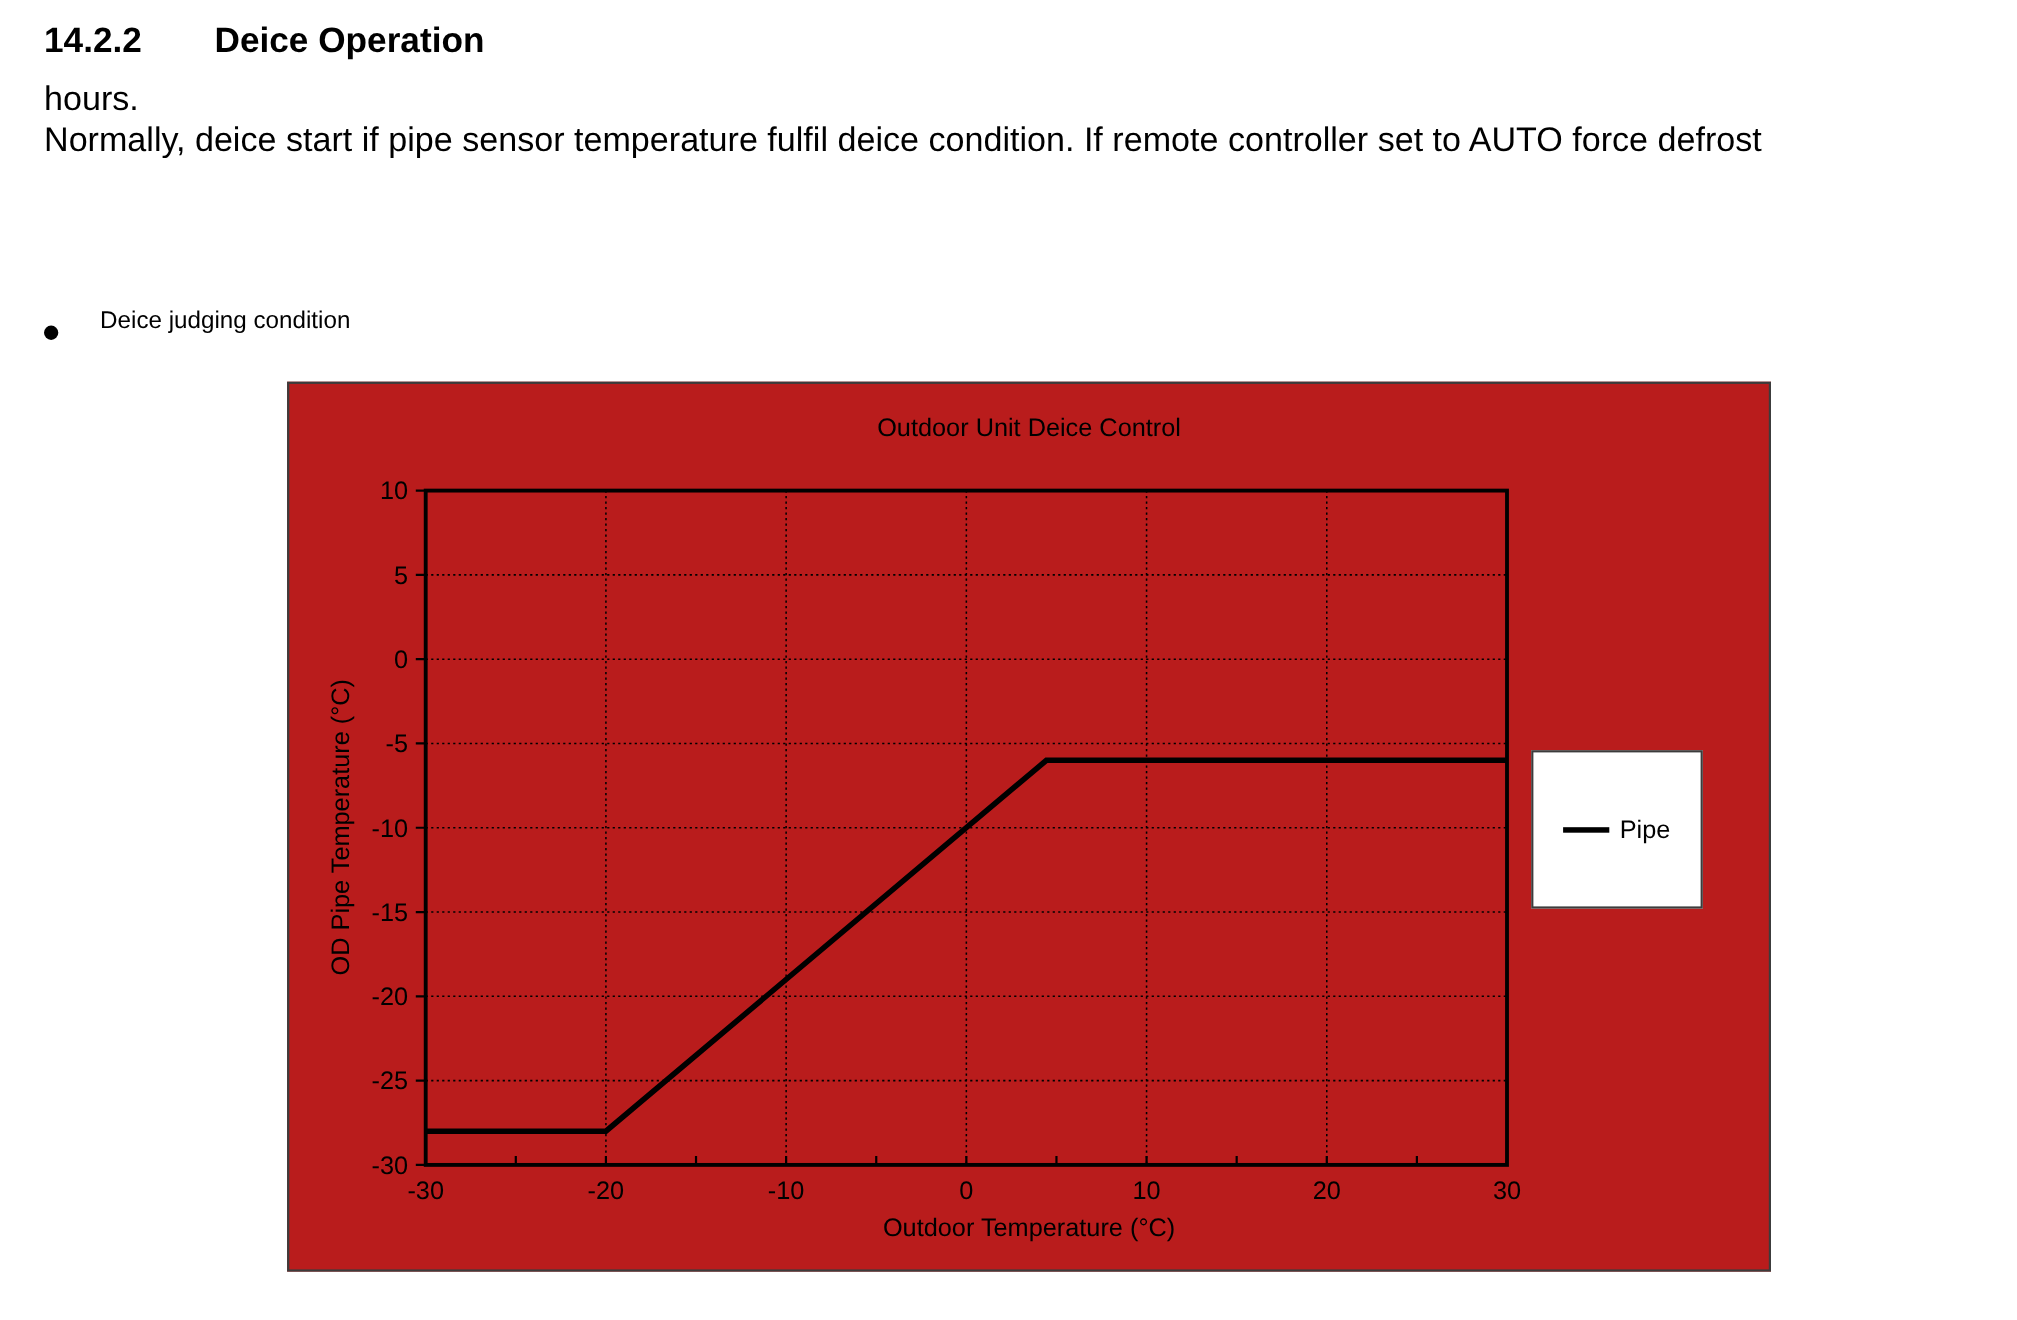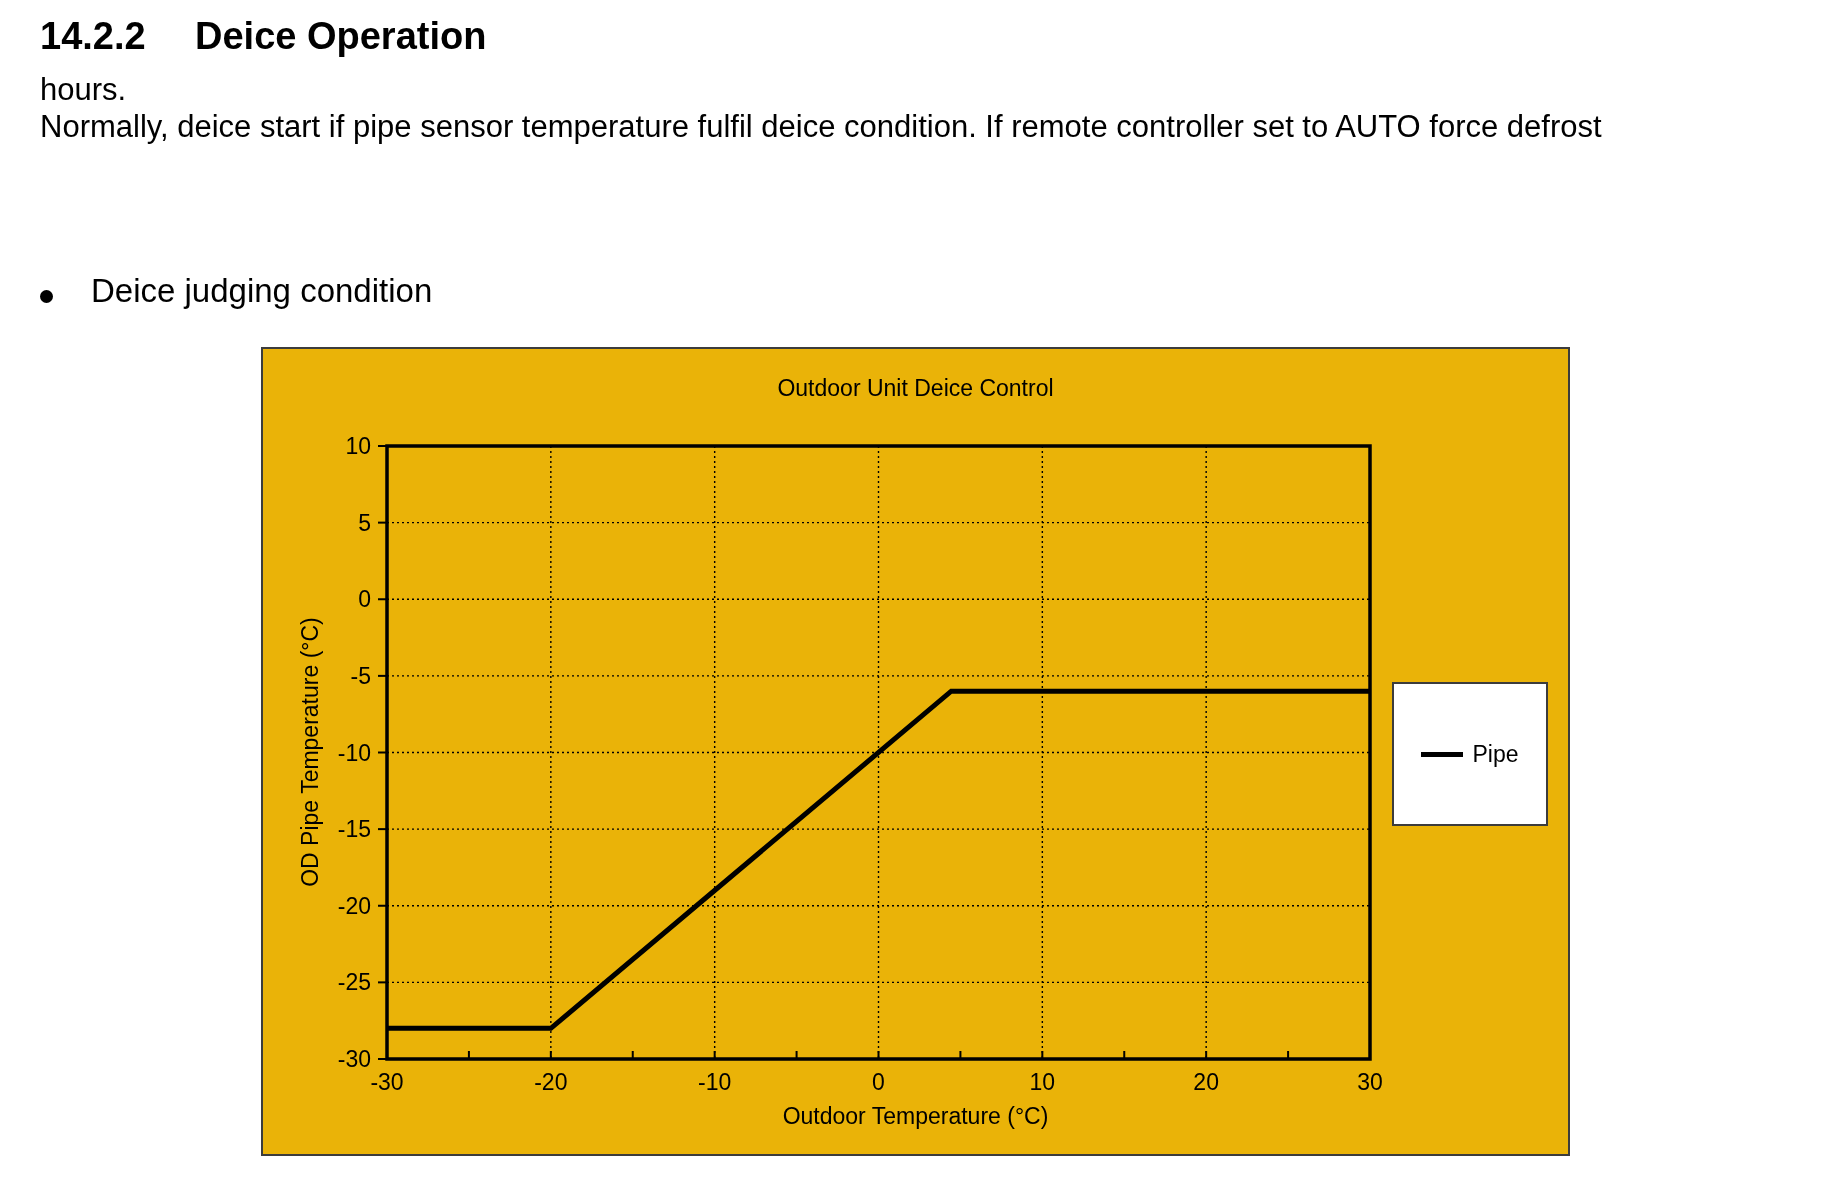--- a/index.html
+++ b/index.html
@@ -4,39 +4,39 @@
 <style>
   html,body{margin:0;padding:0;background:#ffffff;}
   body{
     width:1834px;height:1200px;position:relative;overflow:hidden;
     font-family:"Liberation Sans","DejaVu Sans",sans-serif;color:#000;
     -webkit-font-smoothing:antialiased;
   }
   
   .heading{
     position:absolute;left:40px;top:16px;margin:0;
-    font-size:38px;font-weight:bold;line-height:40px;white-space:nowrap;
+    font-size:32px;font-weight:bold;line-height:40px;white-space:nowrap;
   }
   .heading .hnum{display:inline-block;width:155px;}
   .intro{
     position:absolute;left:40px;top:71px;
     font-size:31px;line-height:37px;white-space:nowrap;
   }
   .bullet-row{
     position:absolute;left:40px;top:272px;
-    display:flex;align-items:center;font-size:33px;line-height:37px;
+    display:flex;align-items:flex-end;font-size:22px;line-height:37px;
   }
   .bullet-dot{
     width:13px;height:13px;border-radius:50%;background:#000;
     margin-top:12px;margin-right:38px;flex:0 0 auto;
   }
   
   .chart-container{
     position:absolute;left:261px;top:347px;width:1305px;height:805px;
-    border:2px solid #3c3c3c;background:#eab308;
+    border:2px solid #3c3c3c;background:#b91c1c;padding-left:40px;
   }
   .chart-container svg{position:absolute;left:0;top:0;}
   .chart-title{
     position:absolute;left:0;top:26px;width:100%;text-align:center;
     font-size:23px;
   }
   .xlabel{
     position:absolute;left:0;top:754px;width:100%;text-align:center;
     font-size:23px;
   }

